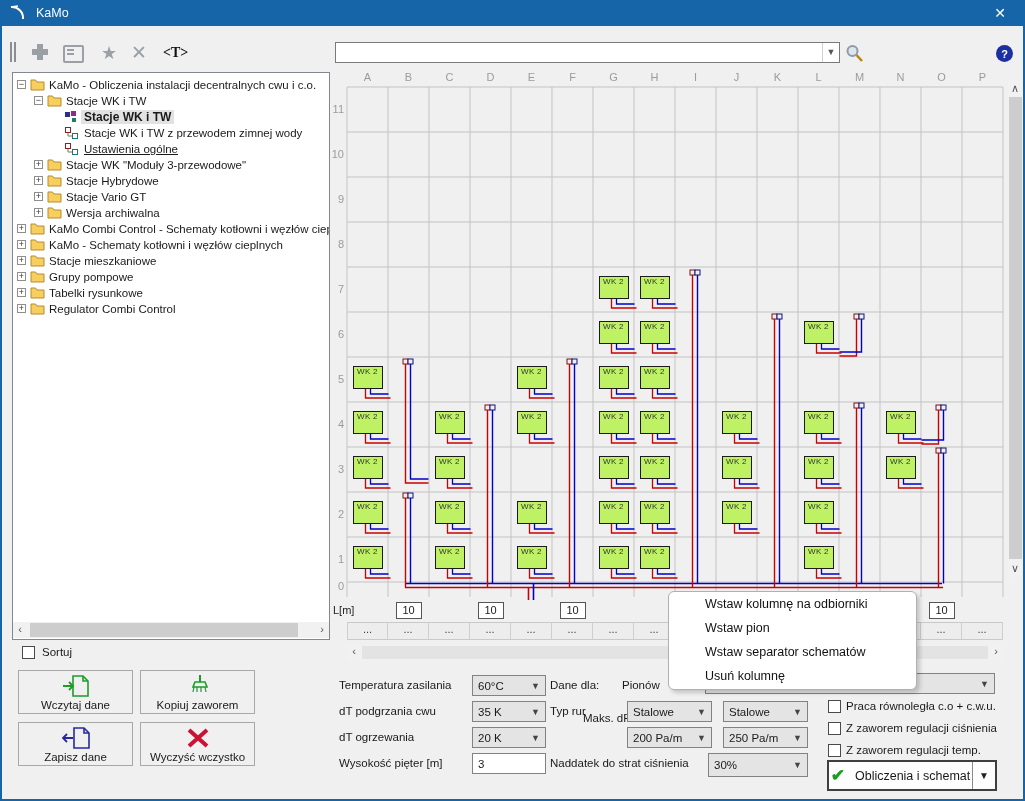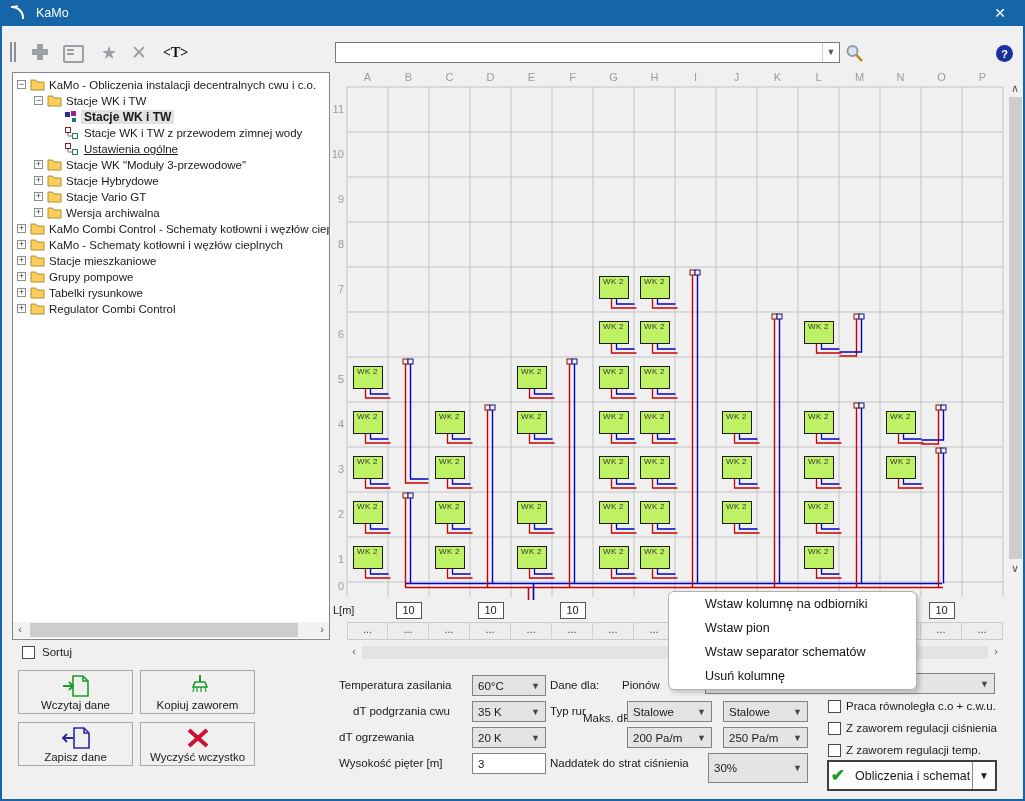--- a/index.html
+++ b/index.html
@@ -235,21 +235,21 @@
           </svg>
         </span>
         <span class="tree-label" style="left: 33px;">Regulator Combi Control</span>
       </div>
     </div>
 
   <div class="abs cbox" style="left:22px;top:646px;"></div>
   <div class="abs flabel" style="left:42px;top:646px;text-align:center;">Sortuj</div>
 
   <div class="abs flabel" style="left:339px;top:679px;">Temperatura zasilania</div>
-  <div class="abs flabel" style="left:353px;top:705px;">dT podgrzania cwu</div>
+  <div class="abs flabel" style="left:339px;top:705px;">dT podgrzania cwu</div>
   <div class="abs flabel" style="left:339px;top:731px;">dT ogrzewania</div>
   <div class="abs flabel" style="left:339px;top:757px;">Wysokość pięter [m]</div>
 
   <div class="abs combo" style="left:472px;top:675px;width:74px;height:21px;">
     <span>60°C</span>
       <span class="chev">▼</span>
   </div>
   <div class="abs combo" style="left:472px;top:701px;width:74px;height:21px;">
     <span>35 K</span>
       <span class="chev">▼</span>
@@ -279,21 +279,21 @@
       <span class="chev">▼</span>
   </div>
   <div class="abs combo" style="left:723px;top:701px;width:85px;height:21px;">
     <span>Stalowe</span>
       <span class="chev">▼</span>
   </div>
   <div class="abs combo" style="left:723px;top:727px;width:85px;height:21px;">
     <span>250 Pa/m</span>
       <span class="chev">▼</span>
   </div>
-  <div class="abs combo" style="left:708px;top:753px;width:100px;height:30px;">
+  <div class="abs combo" style="left:708px;top:753px;width:100px;height:24px;">
     <span>30%</span>
       <span class="chev">▼</span>
   </div>
 
   <div class="abs combo" style="left:705px;top:673px;width:290px;height:21px;z-index:6;">
     <span style="margin-left:auto;padding-right:26px;">ającego</span>
     <span class="chev">▼</span>
   </div>
 
   <div class="abs calc-btn" style="left:827px;top:760px;width:170px;height:31px;">

